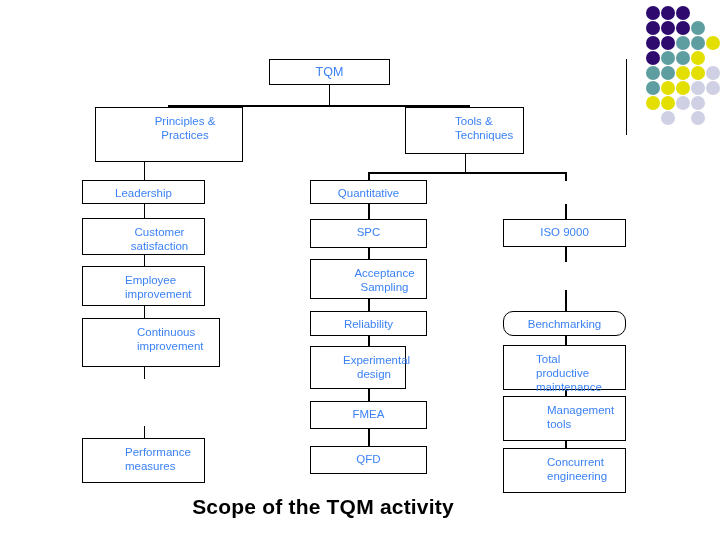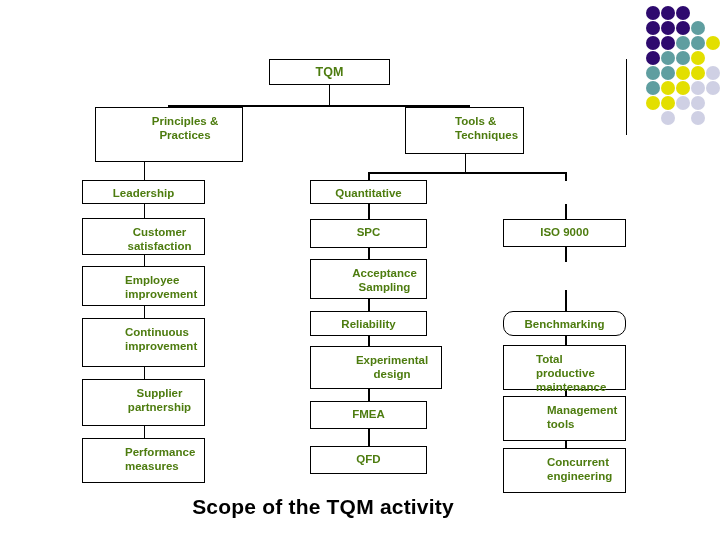--- a/index.html
+++ b/index.html
@@ -21,23 +21,23 @@
     width: 720px;
     height: 540px;
   }
   
   .node {
     position: absolute;
     box-sizing: border-box;
     border: 1.6px solid #000000;
     background: #ffffff;
     font-size: 11.5px;
-    font-weight: bold;
+    font-weight: normal;
     line-height: 14px;
-    color: #4d7c0f;
+    color: #3b82f6;
     z-index: 3;
     display: block;
     overflow: visible;
   }
   .node .lbl {
     display: block;
     white-space: pre-line;
   }
   .center .lbl { text-align: center; }
   .left .lbl   { text-align: left; }
@@ -158,49 +158,45 @@
   <div class="node center pad-2" style="left:82px; top:218px; width:123px; height:37px;">
     <span class="lbl">Customer
 satisfaction</span>
   </div>
 
   <div class="node left pad-2" style="left:82px; top:266px; width:123px; height:40px; padding-left:10px;">
     <span class="lbl">Employee
 improvement</span>
   </div>
 
-  <div class="node left pad-2" style="left:82px; top:318px; width:123px; height:49px; padding-left:10px;">
+  <div class="node left pad-2" style="left:82px; top:318px; width:138px; height:49px; padding-left:22px;">
     <span class="lbl">Continuous
 improvement</span>
   </div>
 
-  <div class="node center pad-2" style="left:82px; top:379px; width:123px; height:47px;">
-    <span class="lbl">Supplier
-partnership</span>
-  </div>
 
   <div class="node left pad-2" style="left:82px; top:438px; width:123px; height:45px; padding-left:10px;">
     <span class="lbl">Performance
 measures</span>
   </div>
 
   <div class="node center pad-c" style="left:310px; top:219px; width:117px; height:29px;">
     <span class="lbl">SPC</span>
   </div>
 
   <div class="node center pad-2" style="left:310px; top:259px; width:117px; height:40px;">
     <span class="lbl">Acceptance
 Sampling</span>
   </div>
 
   <div class="node center pad-c" style="left:310px; top:311px; width:117px; height:25px;">
     <span class="lbl">Reliability</span>
   </div>
 
-  <div class="node center pad-2" style="left:310px; top:346px; width:132px; height:43px;">
+  <div class="node center pad-2" style="left:310px; top:346px; width:96px; height:43px;">
     <span class="lbl">Experimental
 design</span>
   </div>
 
   <div class="node center pad-c" style="left:310px; top:401px; width:117px; height:28px;">
     <span class="lbl">FMEA</span>
   </div>
 
   <div class="node center pad-c" style="left:310px; top:446px; width:117px; height:28px;">
     <span class="lbl">QFD</span>

